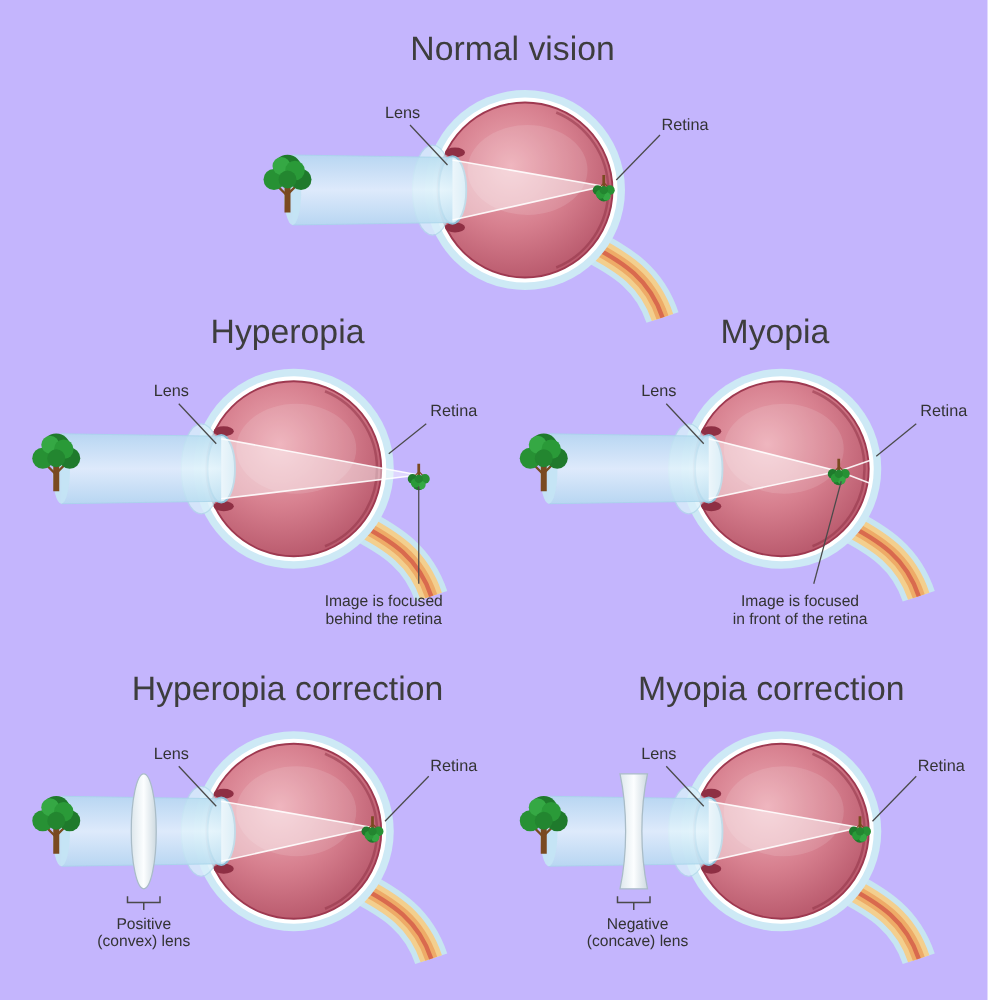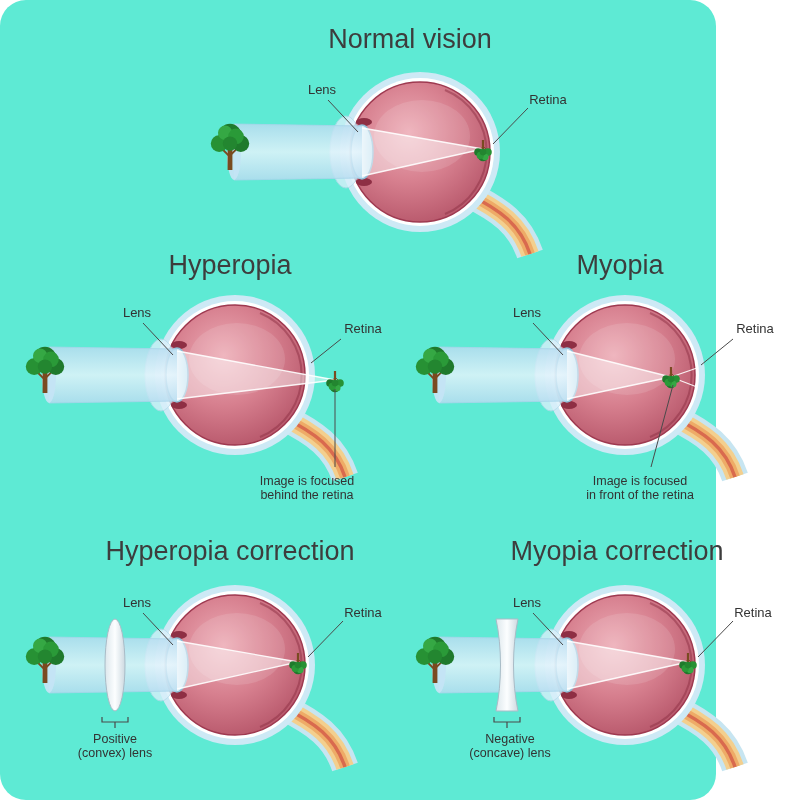--- a/index.html
+++ b/index.html
@@ -1,16 +1,16 @@
 <!DOCTYPE html>
 <html><head>
 <meta charset="utf-8">
 <style>
   html, body { margin: 0; padding: 0; background: #ffffff; }
-  .stage { width: 716px; height: 800px; position: relative; background: #5eead4; border-radius: 26px; }
+  .stage { width: 790px; height: 800px; position: relative; background: #c4b5fd; }
   svg { display: block; }
   .title  { font-family: "Liberation Sans", sans-serif; font-size: 27px; fill: #3d3d3d; }
   .lbl    { font-family: "Liberation Sans", sans-serif; font-size: 13px; fill: #333333; }
   .cap    { font-family: "Liberation Sans", sans-serif; font-size: 12.5px; fill: #333333; }
   .leader { stroke: #4a4a4a; stroke-width: 1; fill: none; }
   .bracket{ stroke: #4a4a4a; stroke-width: 1.2; fill: none; }
 </style>
 </head>
 <body>
 

